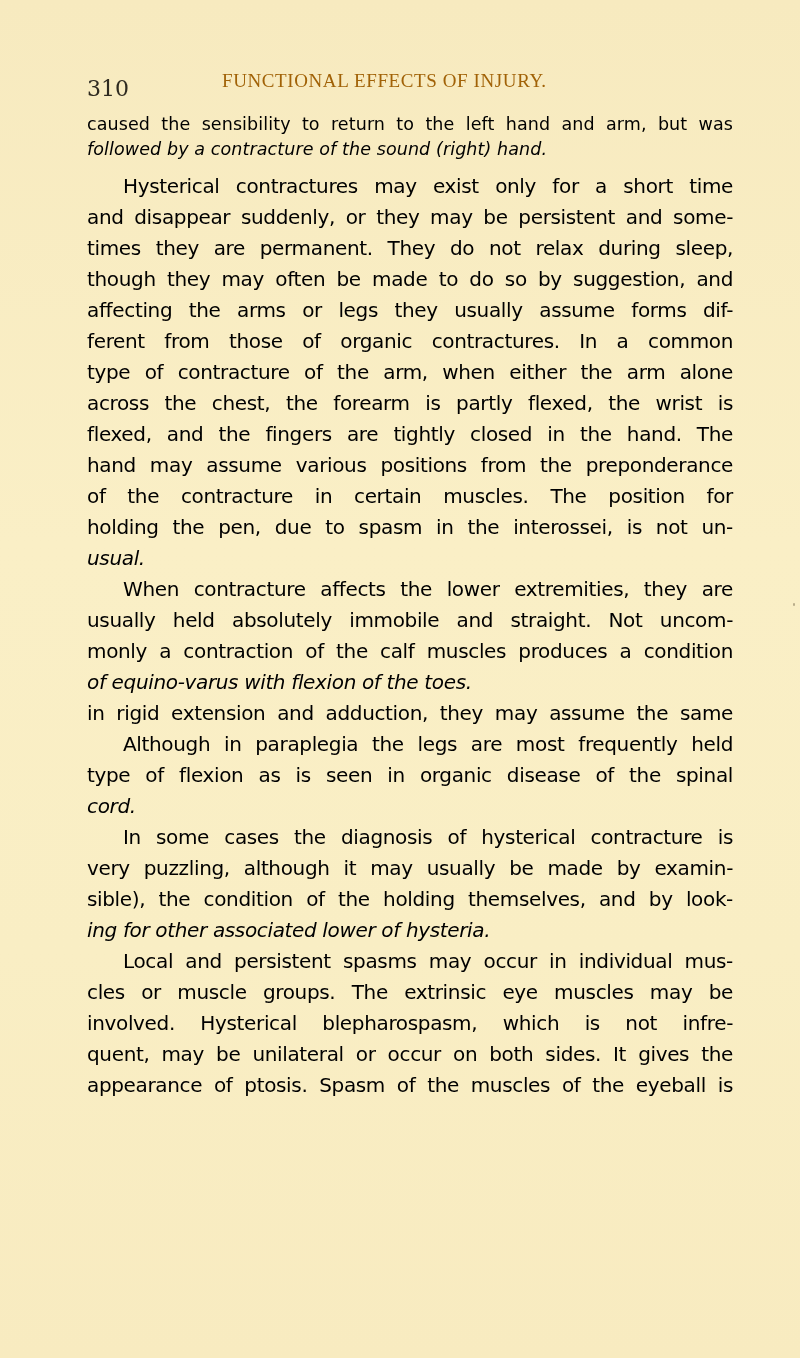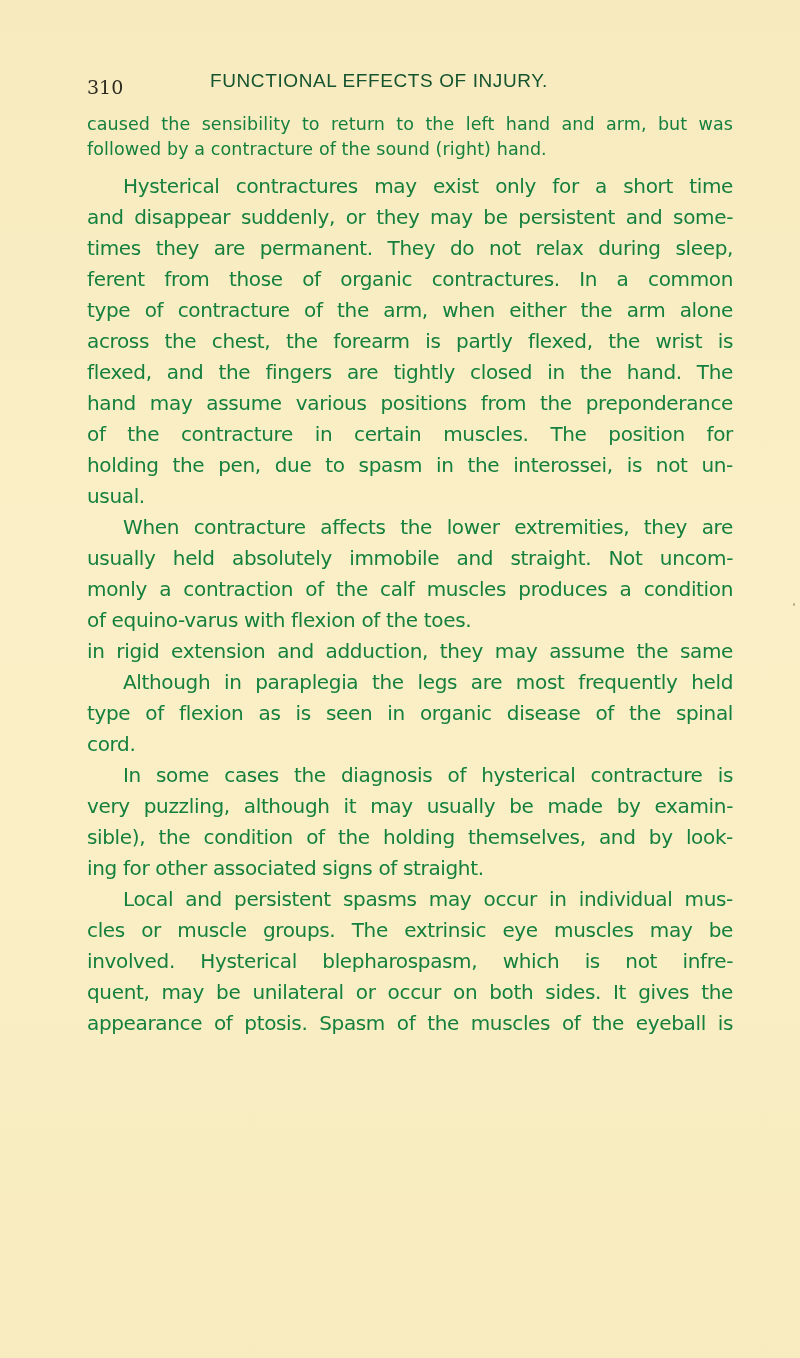--- a/index.html
+++ b/index.html
@@ -28,59 +28,60 @@
       top: 68px;
       left: 0;
       width: 800px;
       height: 30px;
     }
     .page-number {
       position: absolute;
       left: 87px;
       top: 8px;
       font-family: "DejaVu Serif", serif;
-      font-size: 19px;
+      font-size: 22px;
       letter-spacing: 0px;
       color: #2e2a20;
     }
     .head-title {
       position: absolute;
-      left: 210px;
+      left: 222px;
       top: 2px;
-      font-family: Liberation Sans, sans-serif;
+      font-family: Liberation Serif, serif;
       font-size: 19px;
       letter-spacing: 0.6px;
-      color: #14532d;
+      color: #a16207;
       white-space: nowrap;
     }
     .body-text {
       position: absolute;
       left: 87px;
       top: 112px;
       width: 646px;
     }
     .line {
       height: 31px;
       line-height: 31px;
       font-size: 20px;
       white-space: nowrap;
       text-align: justify;
       text-align-last: justify;
       font-family: "DejaVu Sans", sans-serif;
       letter-spacing: -0.35px;
-      color: #15803d;
+      color: #000000;
     }
     .line.small {
       font-size: 17.5px;
       letter-spacing: 0.1px;
       height: 25px;
       line-height: 25px;
     }
     .line.last {
       text-align-last: left;
+      font-style: italic;
     }
     .line.indent {
       padding-left: 36px;
     }
     .gap-after-small {
       height: 9px;
     }
     .speck {
       position: absolute;
       left: 793px;
@@ -104,20 +105,22 @@
   <div class="body-text">
 
     <div class="line small">caused the sensibility to return to the left hand and arm, but was</div>
     <div class="line small last">followed by a contracture of the sound (right) hand.</div>
     <div class="gap-after-small"></div>
 
     <div>
       <div class="line indent">Hysterical contractures may exist only for a short time</div>
       <div class="line">and disappear suddenly, or they may be persistent and some-</div>
       <div class="line">times they are permanent.  They do not relax during sleep,</div>
+      <div class="line">though they may often be made to do so by suggestion, and</div>
+      <div class="line">affecting the arms or legs they usually assume forms dif-</div>
       <div class="line">ferent from those of organic contractures.  In a common</div>
       <div class="line">type of contracture of the arm, when either the arm alone</div>
       <div class="line">across the chest, the forearm is partly flexed, the wrist is</div>
       <div class="line">flexed, and the fingers are tightly closed in the hand.  The</div>
       <div class="line">hand may assume various positions from the preponderance</div>
       <div class="line">of the contracture in certain muscles.  The position for</div>
       <div class="line">holding the pen, due to spasm in the interossei, is not un-</div>
       <div class="line last">usual.</div>
     </div>
 
@@ -132,21 +135,21 @@
       <div class="line">in rigid extension and adduction, they may assume the same</div>
       <div class="line indent">Although in paraplegia the legs are most frequently held</div>
       <div class="line">type of flexion as is seen in organic disease of the spinal</div>
       <div class="line last">cord.</div>
     </div>
 
     <div>
       <div class="line indent">In some cases the diagnosis of hysterical contracture is</div>
       <div class="line">very puzzling, although it may usually be made by examin-</div>
       <div class="line">sible), the condition of the holding themselves, and by look-</div>
-      <div class="line last">ing for other associated signs of straight.</div>
+      <div class="line last">ing for other associated lower of hysteria.</div>
     </div>
 
     <div>
       <div class="line indent">Local and persistent spasms may occur in individual mus-</div>
       <div class="line">cles or muscle groups.  The extrinsic eye muscles may be</div>
       <div class="line">involved.  Hysterical blepharospasm, which is not infre-</div>
       <div class="line">quent, may be unilateral or occur on both sides.  It gives the</div>
       <div class="line">appearance of ptosis.  Spasm of the muscles of the eyeball is</div>
     </div>
   </div>

